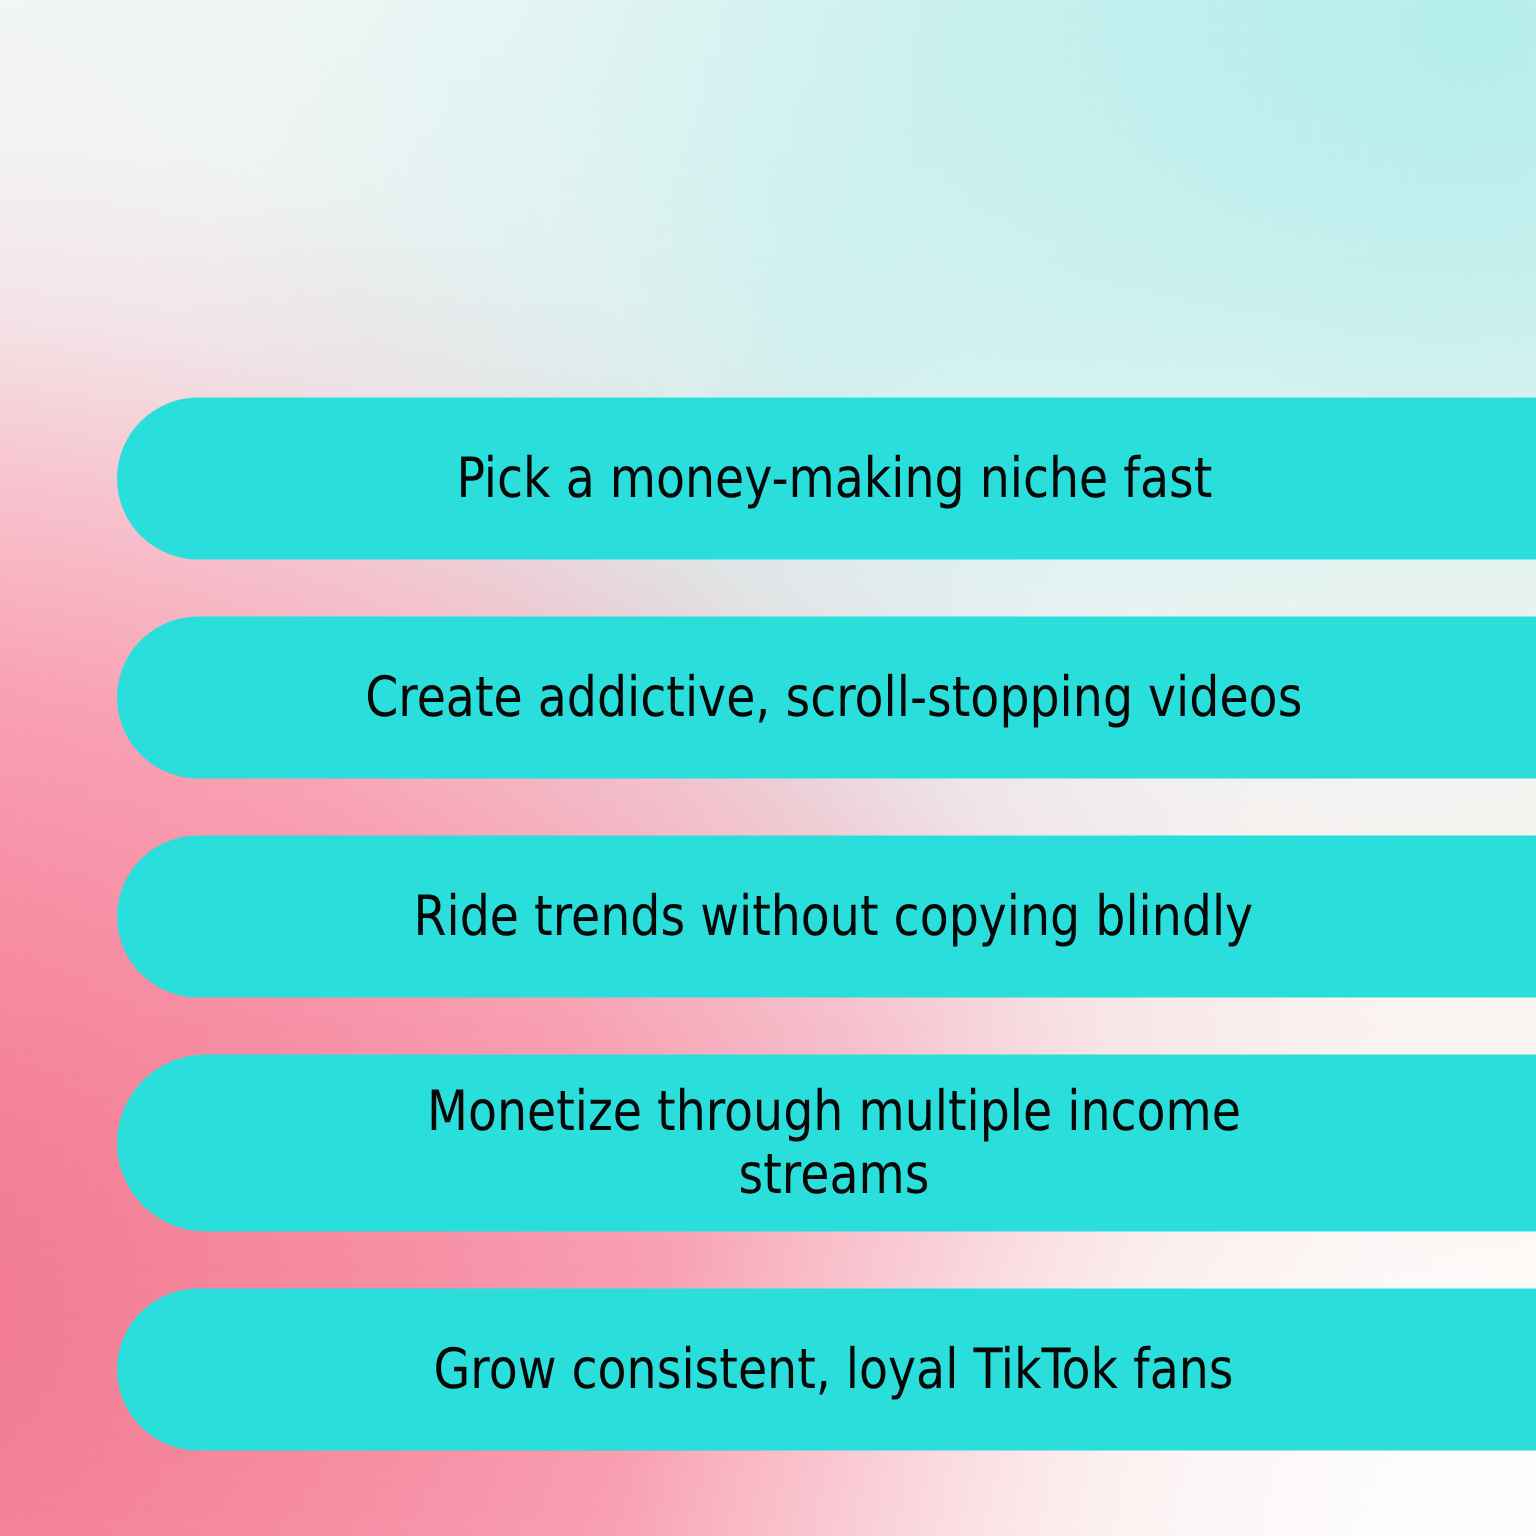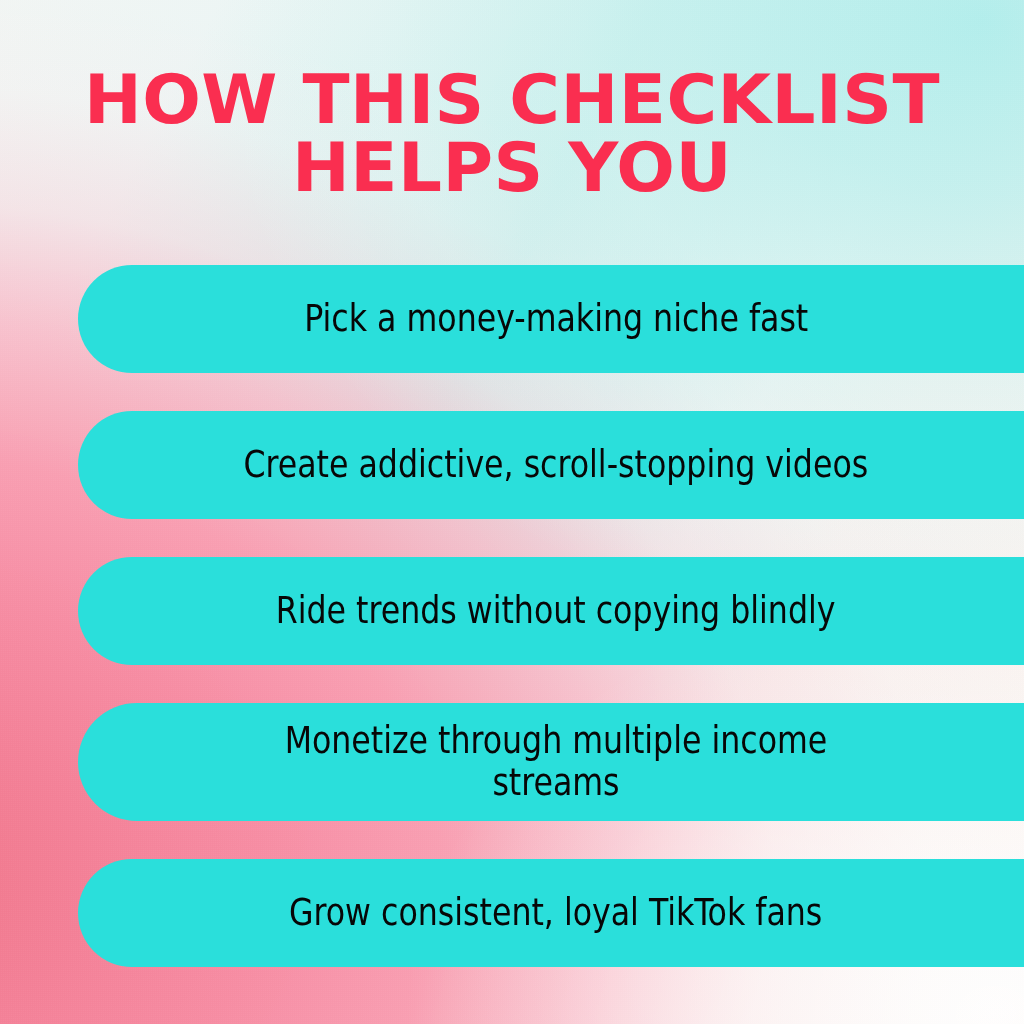--- a/index.html
+++ b/index.html
@@ -167,24 +167,20 @@
 <body>
 
 <div id="poster">
 
   <div class="bg-base"></div>
   <div class="bg-pink"></div>
   <div class="bg-mint"></div>
   <div class="bg-white"></div>
   <div class="bg-grain"></div>
 
-  <div class="headline">
-    <span class="headline-line l1">HOW THIS CHECKLIST</span>
-    <span class="headline-line l2">HELPS YOU</span>
-  </div>
 
   <div class="bars">
 
     <div class="bar">
       <span class="bar-label">Pick a money-making niche fast</span>
     </div>
 
     <div class="bar">
       <span class="bar-label">Create addictive, scroll-stopping videos</span>
     </div>

